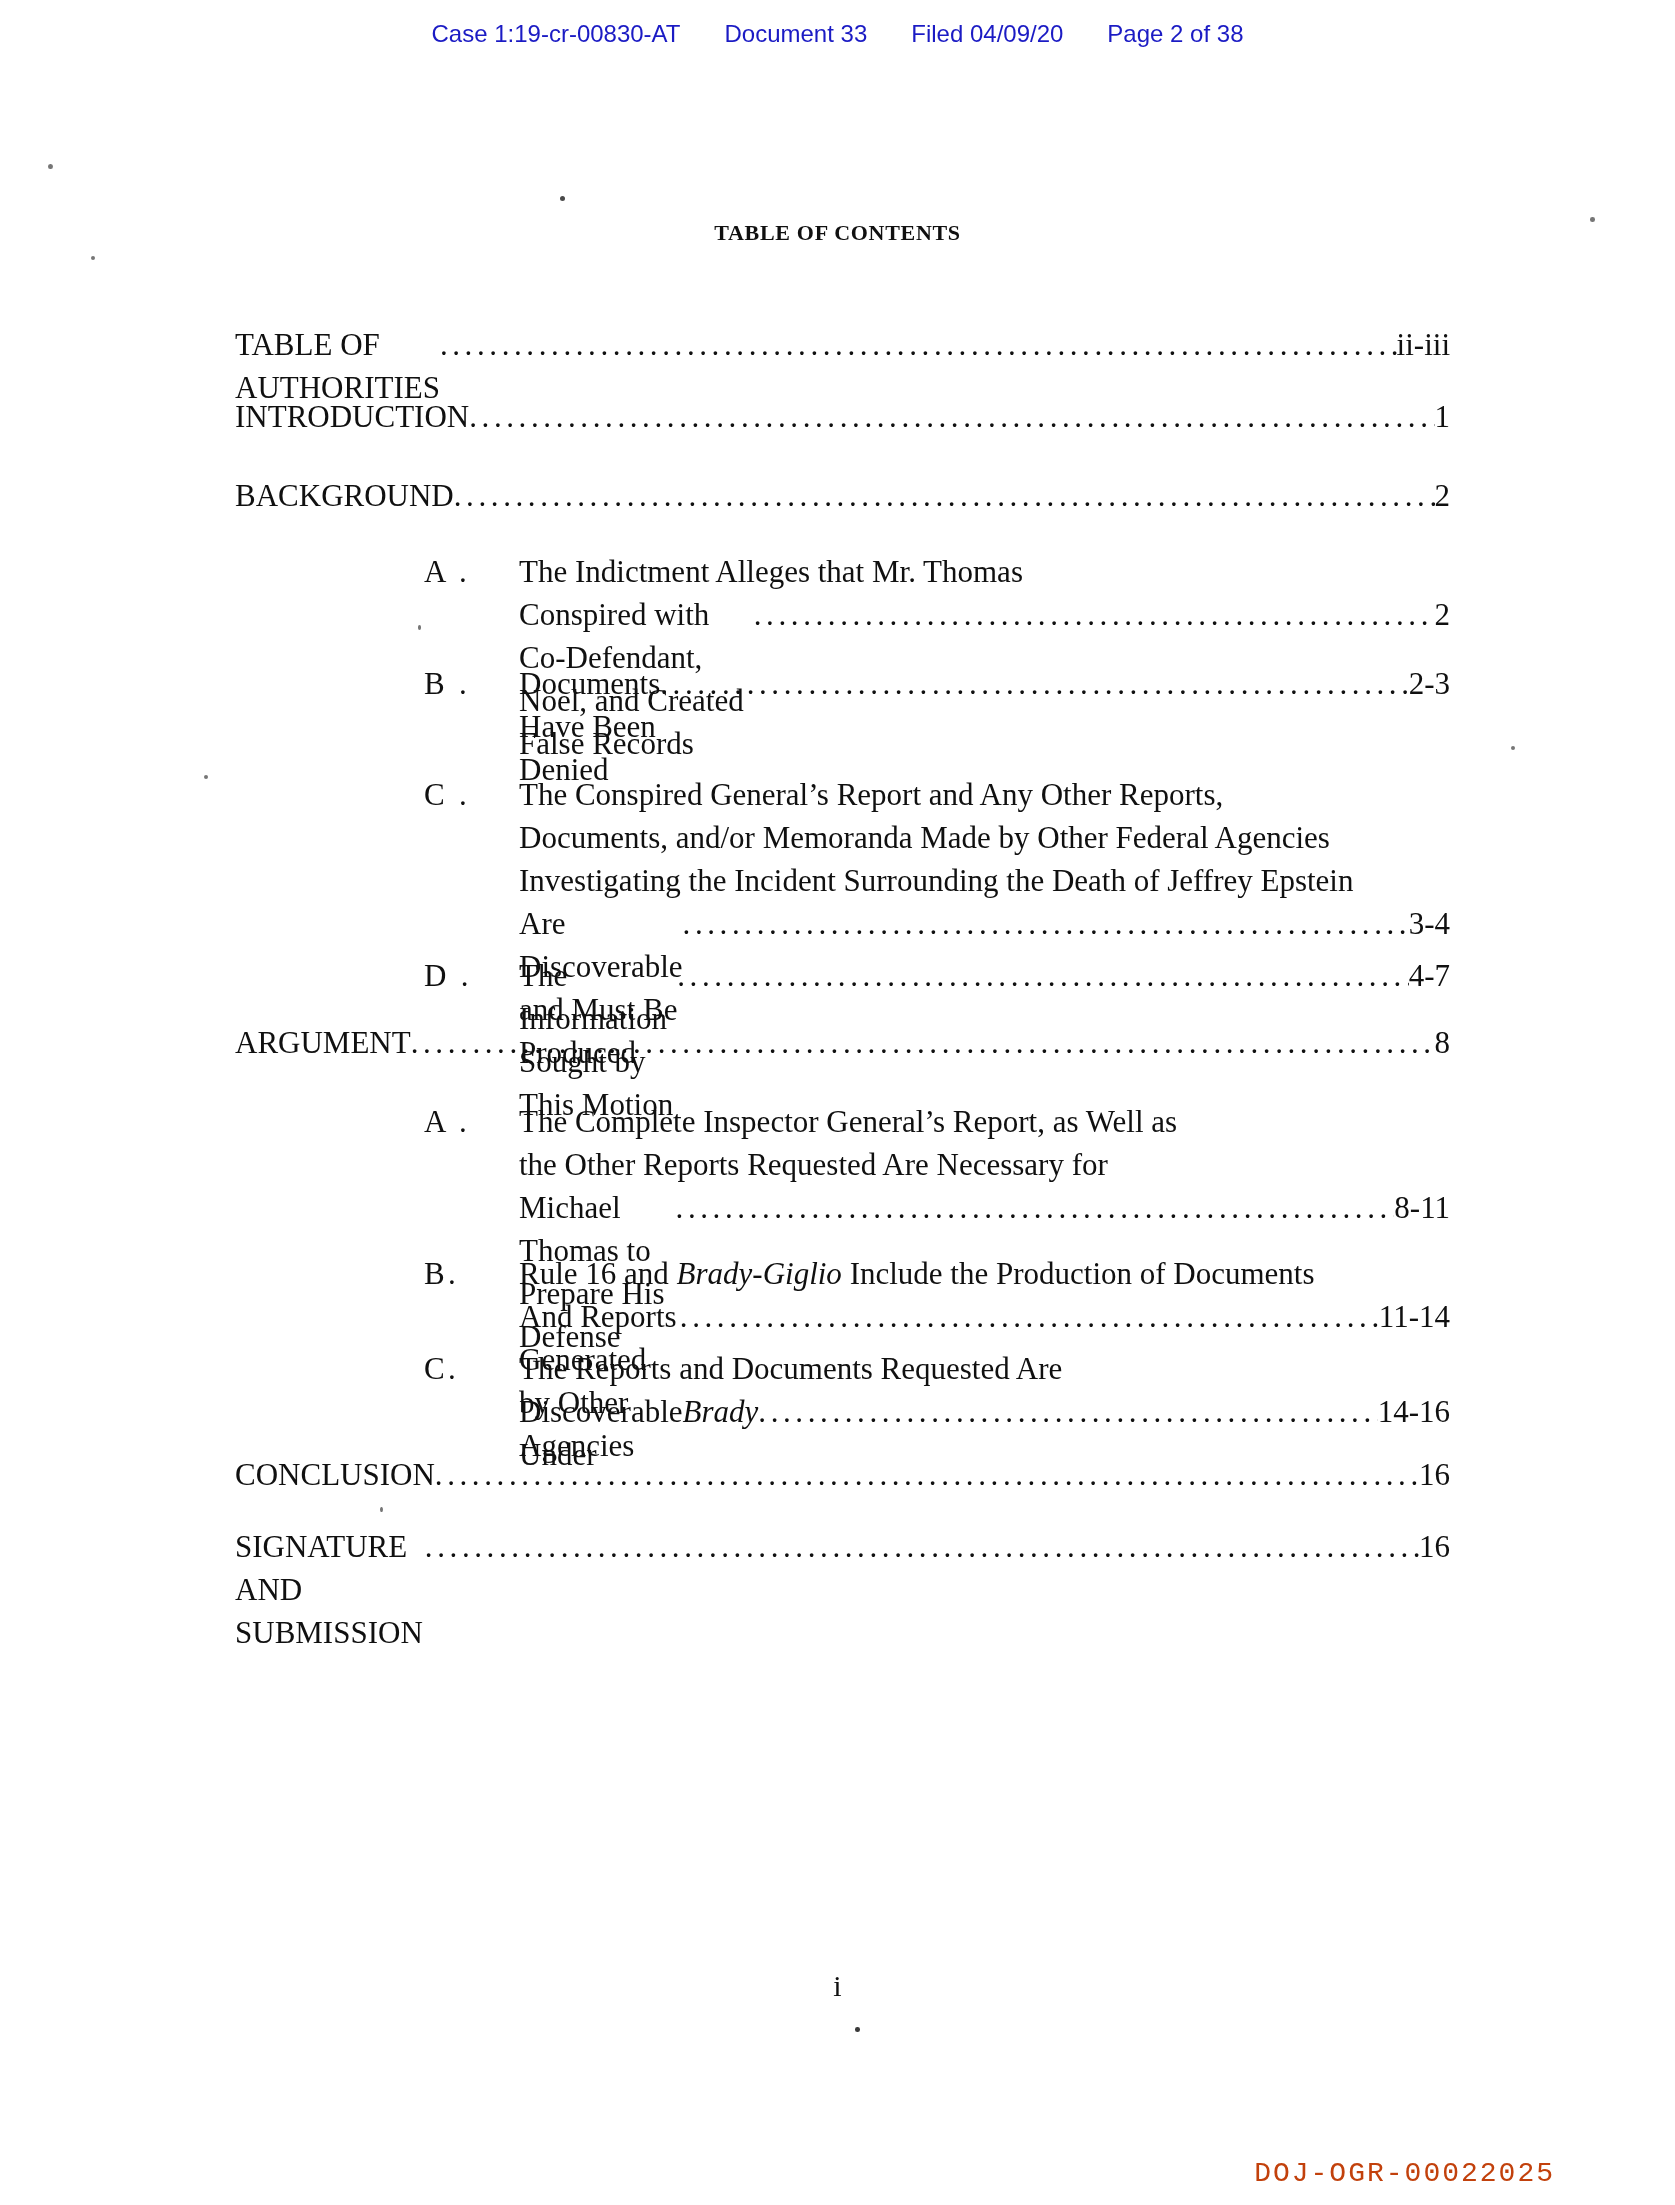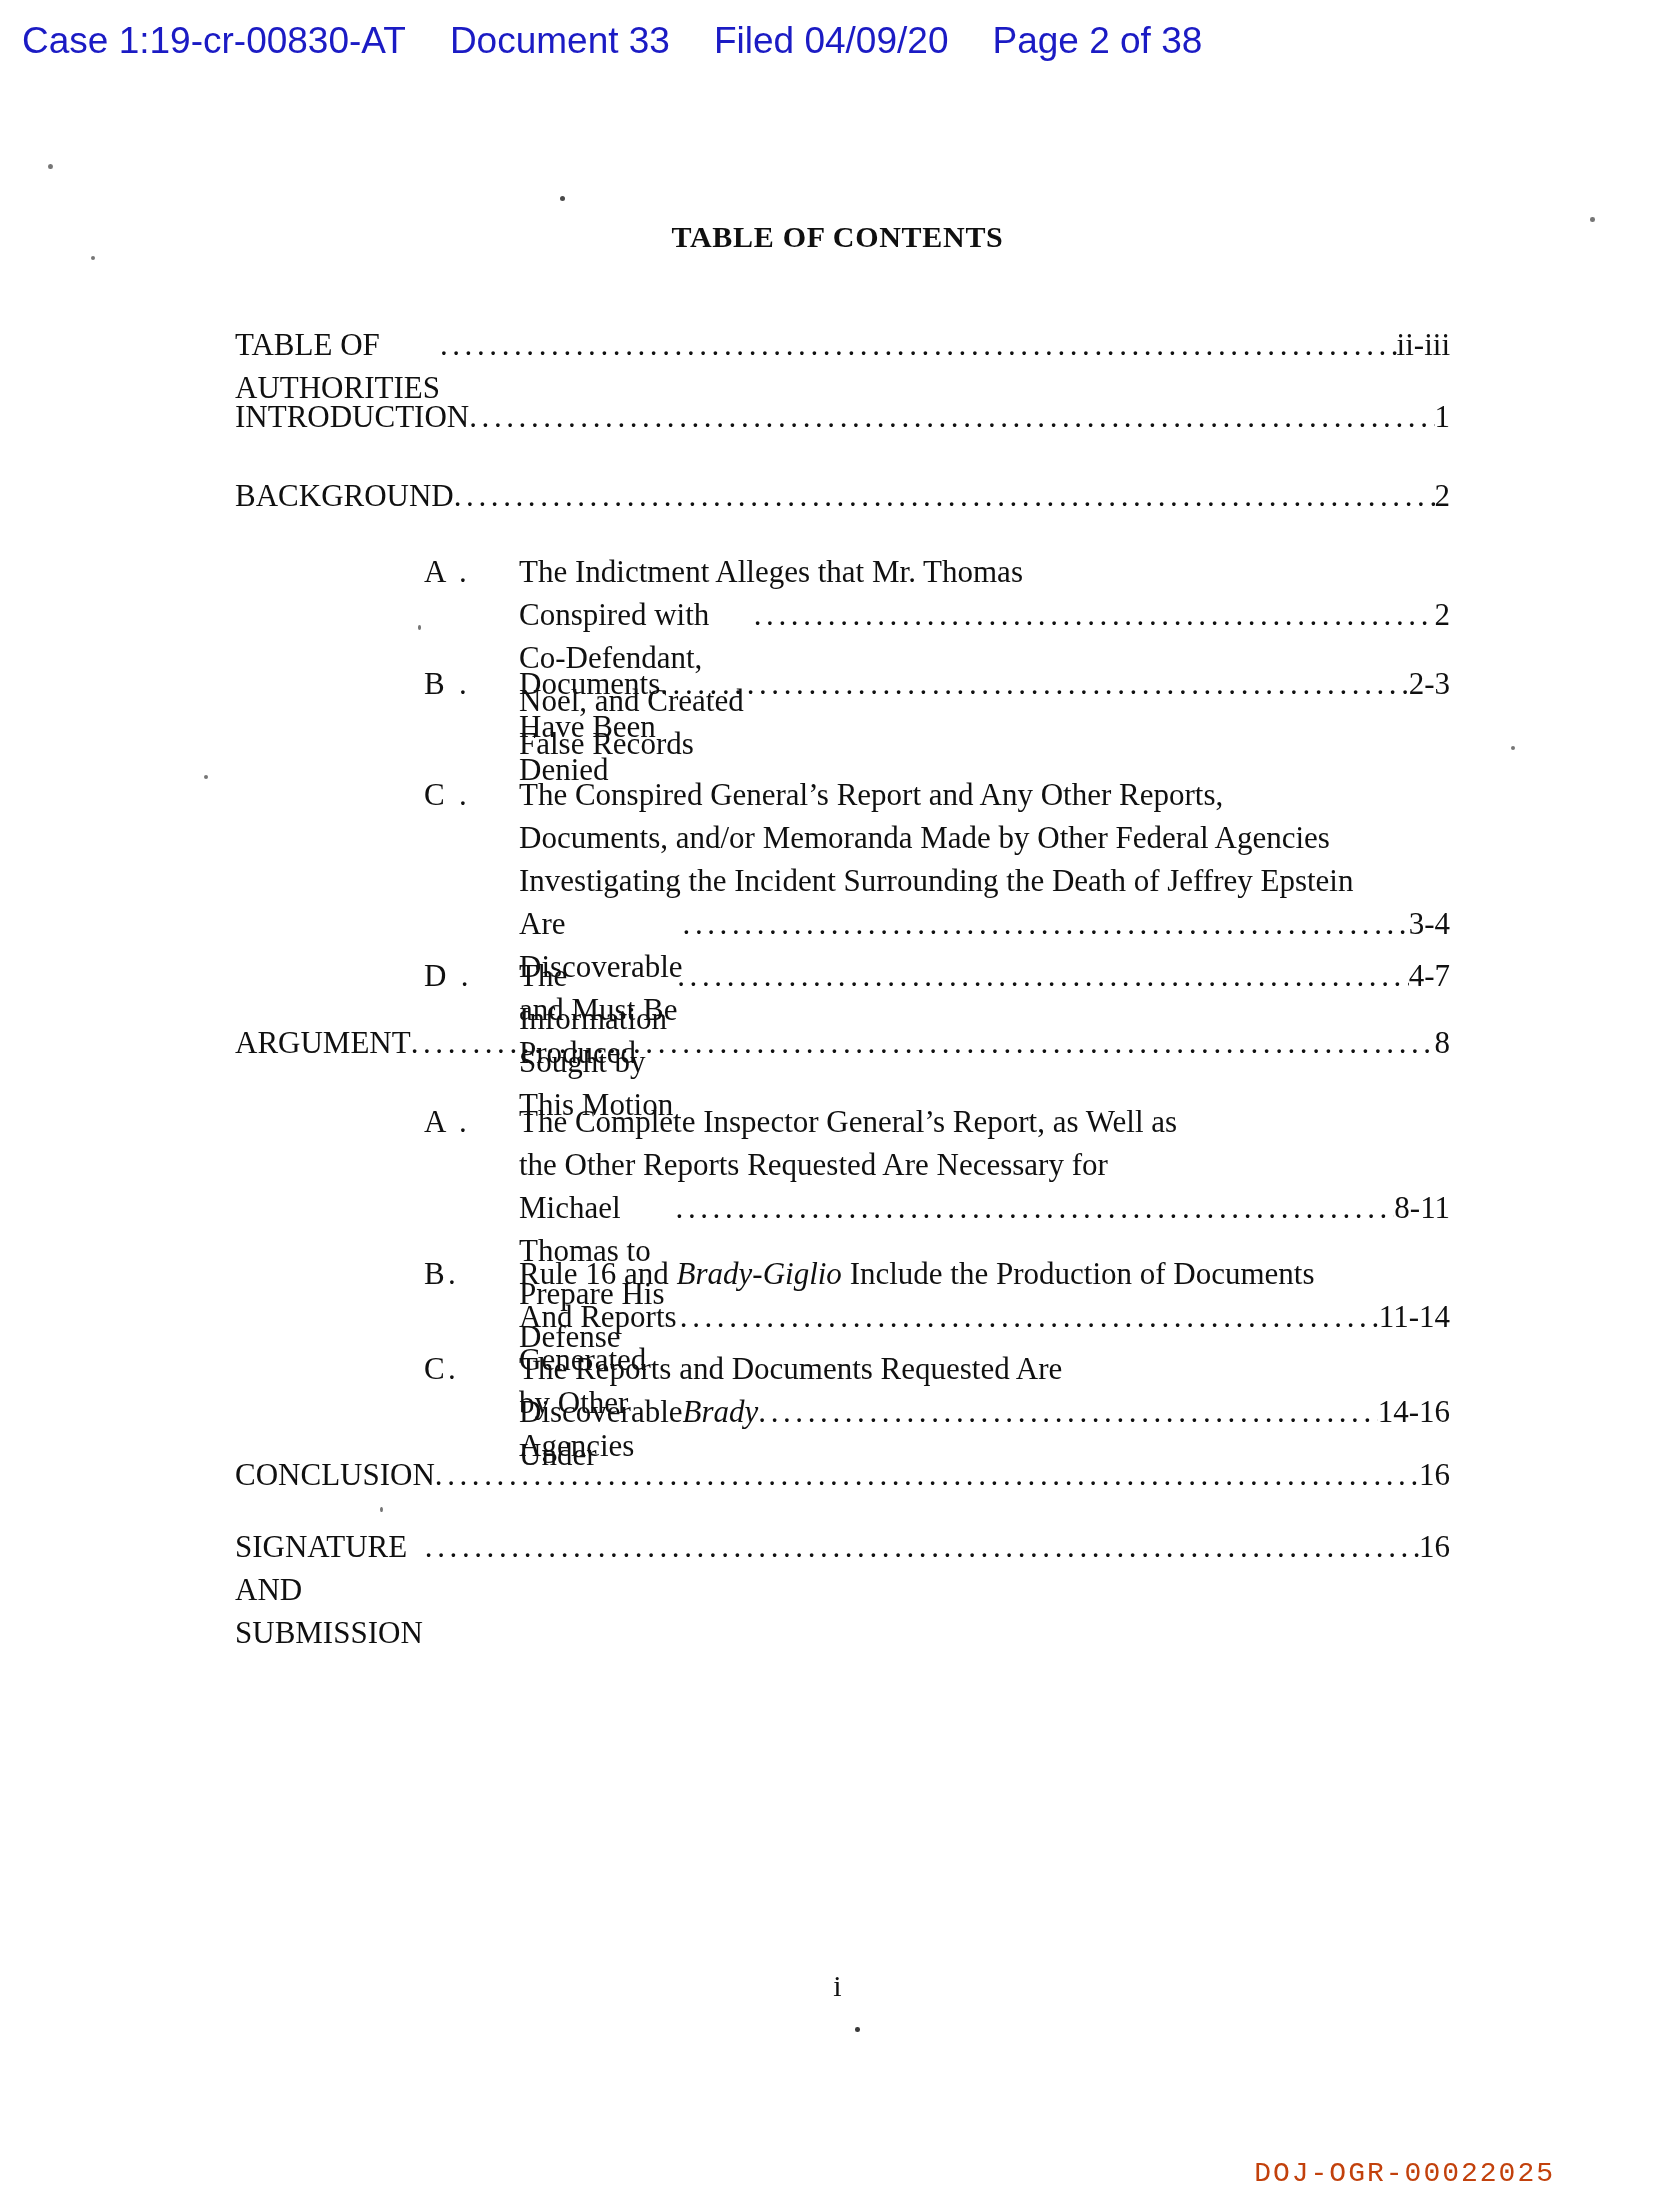--- a/index.html
+++ b/index.html
@@ -4,30 +4,30 @@
 <style>
   html,body { margin:0; padding:0; background:#e8e8e8; }
   .page {
     position:relative; width:1675px; height:2205px; margin:0 auto;
     background:#ffffff; overflow:hidden;
     font-family:"Liberation Serif", serif; color:#101010;
   }
   
   .ecf-header {
     position:absolute; top:20px; left:0; width:100%;
-    white-space:nowrap;
+    text-align:center; white-space:nowrap;
     font-family:"Liberation Sans", sans-serif;
-    font-size:37px; font-weight:400;
+    font-size:24px; font-weight:400;
   }
   .ecf-header span { margin:0 22px; }
   
   .doc-title {
     position:absolute; top:222px; left:0; width:100%;
     margin:0; text-align:center;
-    font-size:30px; font-weight:bold; letter-spacing:0.7px; line-height:1;
+    font-size:22px; font-weight:bold; letter-spacing:0.7px; line-height:1;
   }
   
   .toc {
     position:absolute; left:235px; top:0; width:1215px; height:100%;
     font-size:31px; line-height:43px;
   }
   .entry { position:absolute; left:0; width:100%; }
   .entry.top-level { display:flex; align-items:flex-start; }
   .entry.lettered { display:flex; align-items:flex-start; }
   .letter { flex:none; width:95px; margin-left:189px; letter-spacing:3.3px; }

